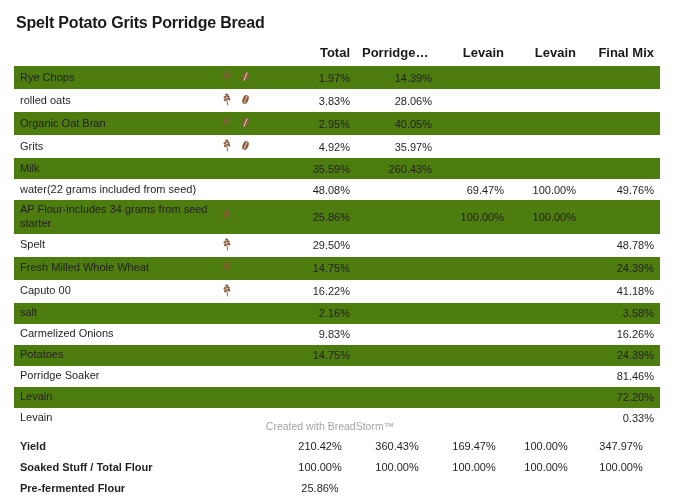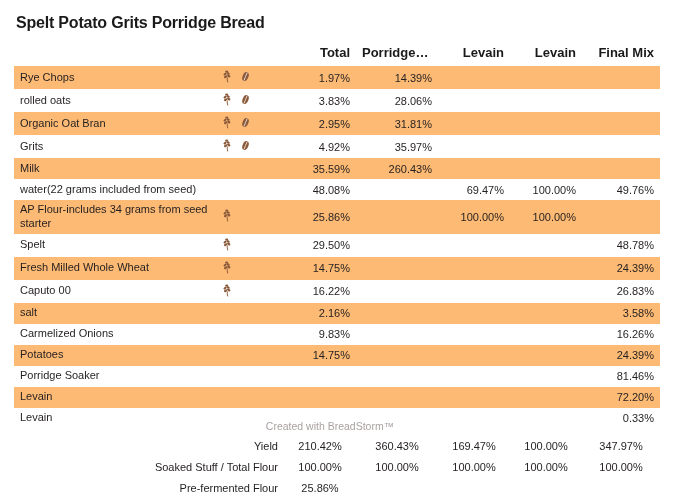--- a/index.html
+++ b/index.html
@@ -55,21 +55,21 @@
   }
   thead th.h-name, thead th.h-icon { text-align: left; }
 
   tbody tr td {
     padding: 3px 6px;
     height: 15px;
     vertical-align: middle;
     color: #231f20;
   }
   tbody tr.alt td {
-    background: #fdba74;
+    background: #4d7c0f;
   }
   td.name {
     text-align: left;
     line-height: 1.25;
   }
   td.icons {
     text-align: left;
     white-space: nowrap;
     padding-left: 6px;
   }
@@ -95,22 +95,21 @@
   table.summary col.c-total  { width: 72px; }
   table.summary col.c-soaker { width: 82px; }
   table.summary col.c-lev1   { width: 72px; }
   table.summary col.c-lev2   { width: 72px; }
   table.summary col.c-final  { width: 78px; }
   table.summary td {
     padding: 3px 6px;
     height: 15px;
   }
   table.summary td.label {
-    text-align: right;
-    font-weight: normal;
+    font-weight: bold;
     color: #231f20;
   }
   table.summary td.num {
     text-align: center;
     font-variant-numeric: tabular-nums;
   }
 
   .footer {
     position: absolute;
     left: 0;
@@ -207,21 +206,21 @@
                   <ellipse cx="8.7" cy="4.7" rx="1.9" ry="1.2" transform="rotate(35 8.7 4.7)"></ellipse>
                   <ellipse cx="7.1" cy="2.7" rx="1.7" ry="1.1" transform="rotate(-10 7.1 2.7)"></ellipse>
                 </g>
               </svg></span><span class="seed"><svg width="15" height="15" viewBox="0 0 16 16">
                 <g fill="#8a5a3b">
                   <ellipse cx="8" cy="8" rx="3.1" ry="5.0" transform="rotate(22 8 8)"></ellipse>
                 </g>
                 <path d="M6.4 12.2 C7.4 9.6 8.6 6.4 9.8 3.8" stroke="#faf0ea" stroke-width="0.9" fill="none"></path>
               </svg></span></td>
           <td class="num">2.95%</td>
-          <td class="num">31.81%</td>
+          <td class="num">40.05%</td>
           <td class="num"></td>
           <td class="num"></td>
           <td class="num"></td>
         </tr>
         <tr>
           <td class="name">Grits</td>
           <td class="icons"><span class="wheat"><svg width="15" height="15" viewBox="0 0 16 16">
                 <g fill="#8a5a3b">
                   <path d="M8 14.4 C7.2 12.6 7 10.6 7.4 8.8 L8.3 9 C8 10.6 8.2 12.5 8.9 14.1 Z"></path>
                   <ellipse cx="6.0" cy="8.2" rx="2.0" ry="1.25" transform="rotate(-35 6.0 8.2)"></ellipse>
@@ -323,21 +322,21 @@
                   <ellipse cx="9.3" cy="7.4" rx="2.0" ry="1.25" transform="rotate(35 9.3 7.4)"></ellipse>
                   <ellipse cx="5.4" cy="5.4" rx="1.9" ry="1.2" transform="rotate(-35 5.4 5.4)"></ellipse>
                   <ellipse cx="8.7" cy="4.7" rx="1.9" ry="1.2" transform="rotate(35 8.7 4.7)"></ellipse>
                   <ellipse cx="7.1" cy="2.7" rx="1.7" ry="1.1" transform="rotate(-10 7.1 2.7)"></ellipse>
                 </g>
               </svg></span></td>
           <td class="num">16.22%</td>
           <td class="num"></td>
           <td class="num"></td>
           <td class="num"></td>
-          <td class="num">26.83%</td>
+          <td class="num">41.18%</td>
         </tr>
         <tr class="alt">
           <td class="name">salt</td>
           <td class="icons"></td>
           <td class="num">2.16%</td>
           <td class="num"></td>
           <td class="num"></td>
           <td class="num"></td>
           <td class="num">3.58%</td>
         </tr>

